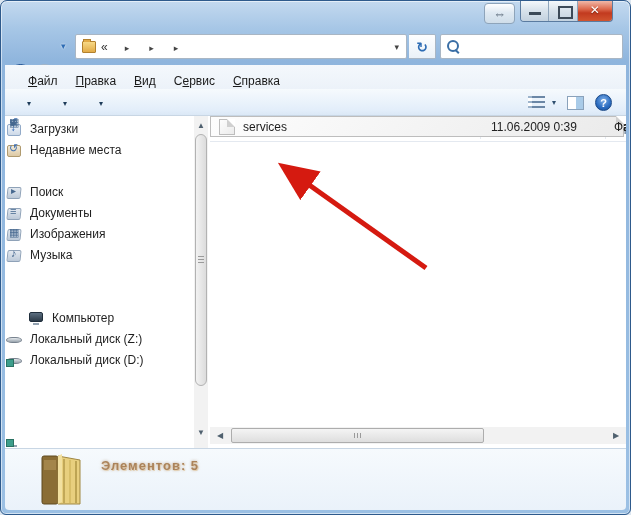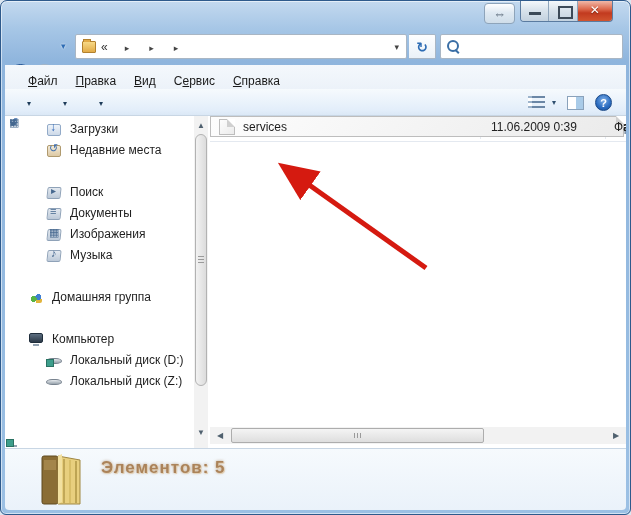--- a/index.html
+++ b/index.html
@@ -93,21 +93,21 @@
                text-align:center; line-height:16px; }
 
   
   .main { position:absolute; top:115px; left:4px; right:4px; bottom:66px; background:#fff; overflow:hidden; }
 
   
   .sidebar { position:absolute; left:0; top:0; width:189px; bottom:0; padding-top:2px; font-size:12px; color:#1f1f1f; }
   .side-item { height:21px; display:flex; align-items:center; }
   .side-item.spacer { visibility:hidden; }
   .side-item.indent-1 { padding-left:22px; }
-  .side-item.indent-2 { padding-left:40px; }
+  .side-item.indent-2 { }
   .side-item.selected { background:linear-gradient(#f2f7fc,#e2edf7); border:1px solid #b5d0e8;
                         border-radius:2px; margin:0 2px 0 14px; padding-left:26px; height:21px; }
   .sicon { width:18px; height:16px; position:relative; margin-right:7px; flex:none; }
   .sicon::before { content:""; position:absolute; inset:3px 2px 1px 2px; border-radius:2px; }
   .icon-downloads::before { background:linear-gradient(#eef3f9,#cdd9e8); border:1px solid #92aac8; }
   .icon-downloads::after { content:"↓"; position:absolute; left:5px; top:-1px; font-size:12px; font-weight:bold; color:#2e67b8; }
   .icon-recent::before { background:linear-gradient(#f2ead9,#ddc9a4); border:1px solid #b09a6e; }
   .icon-recent::after { content:"↺"; position:absolute; left:4px; top:0; font-size:11px; color:#3f6fae; }
   .icon-libraries::before { background:linear-gradient(#e9dcc6,#cbb390); border:1px solid #9f8a62;
       background-image:repeating-linear-gradient(90deg,#fff0 0 3px,#a8906257 3px 4px),linear-gradient(#e9dcc6,#cbb390); }
@@ -171,21 +171,21 @@
   .hsb-thumb { position:absolute; left:21px; top:1px; width:253px; height:15px;
                background:linear-gradient(#f4f4f4,#dedede); border:1px solid #adadad; border-radius:2px; }
   .hsb-grip { position:absolute; top:4px; bottom:4px; left:50%; width:8px; margin-left:-4px;
               background:repeating-linear-gradient(90deg,#9a9a9a 0 1px,#fff0 1px 3px); }
 
   
   .statusbar { position:absolute; left:4px; right:4px; bottom:4px; height:62px;
                background:linear-gradient(#f6fafd,#eaf2fa); border-top:1px solid #c8d6e4;
                border-radius:0 0 4px 4px; }
   .status-icon { position:absolute; left:33px; top:3px; }
-  .status-label { position:absolute; left:96px; top:9px; font-size:17px; font-weight:bold;
+  .status-label { position:absolute; left:96px; top:9px; font-size:13px; font-weight:bold;
                   color:#ab835a; letter-spacing:1px; filter:blur(.5px);
                   text-shadow:1px 1px 0 #e3d2b8, 0 0 3px rgba(150,105,55,.65); }
 
   
   .arrow-svg { position:absolute; inset:0; pointer-events:none; }
 </style>
 </head>
 <body>
 
 <div class="window">
@@ -273,39 +273,35 @@
           <span>Изображения</span>
         </div>
         <div class="side-item icon-music indent-2">
           <span class="sicon icon-music"></span>
           <span>Музыка</span>
         </div>
         <div class="side-item spacer">
           <span class="sicon"></span>
           <span></span>
         </div>
-        <div class="side-item icon-homegroup indent-1">
-          <span class="sicon icon-homegroup"></span>
-          <span>Домашняя группа</span>
-        </div>
         <div class="side-item spacer">
           <span class="sicon"></span>
           <span></span>
         </div>
         <div class="side-item icon-computer indent-1">
           <span class="sicon icon-computer"></span>
           <span>Компьютер</span>
         </div>
+        <div class="side-item icon-disk indent-2">
+          <span class="sicon icon-disk"></span>
+          <span>Локальный диск (Z:)</span>
+        </div>
         <div class="side-item icon-disk-d indent-2">
           <span class="sicon icon-disk-d"></span>
           <span>Локальный диск (D:)</span>
-        </div>
-        <div class="side-item icon-disk indent-2">
-          <span class="sicon icon-disk"></span>
-          <span>Локальный диск (Z:)</span>
         </div>
       </div>
 
     <div class="vsb">
       <div class="vsb-btn vsb-up">▲</div>
       <div class="vsb-thumb">
         <div class="vsb-grip"></div>
       </div>
       <div class="vsb-btn vsb-down">▼</div>
     </div>

